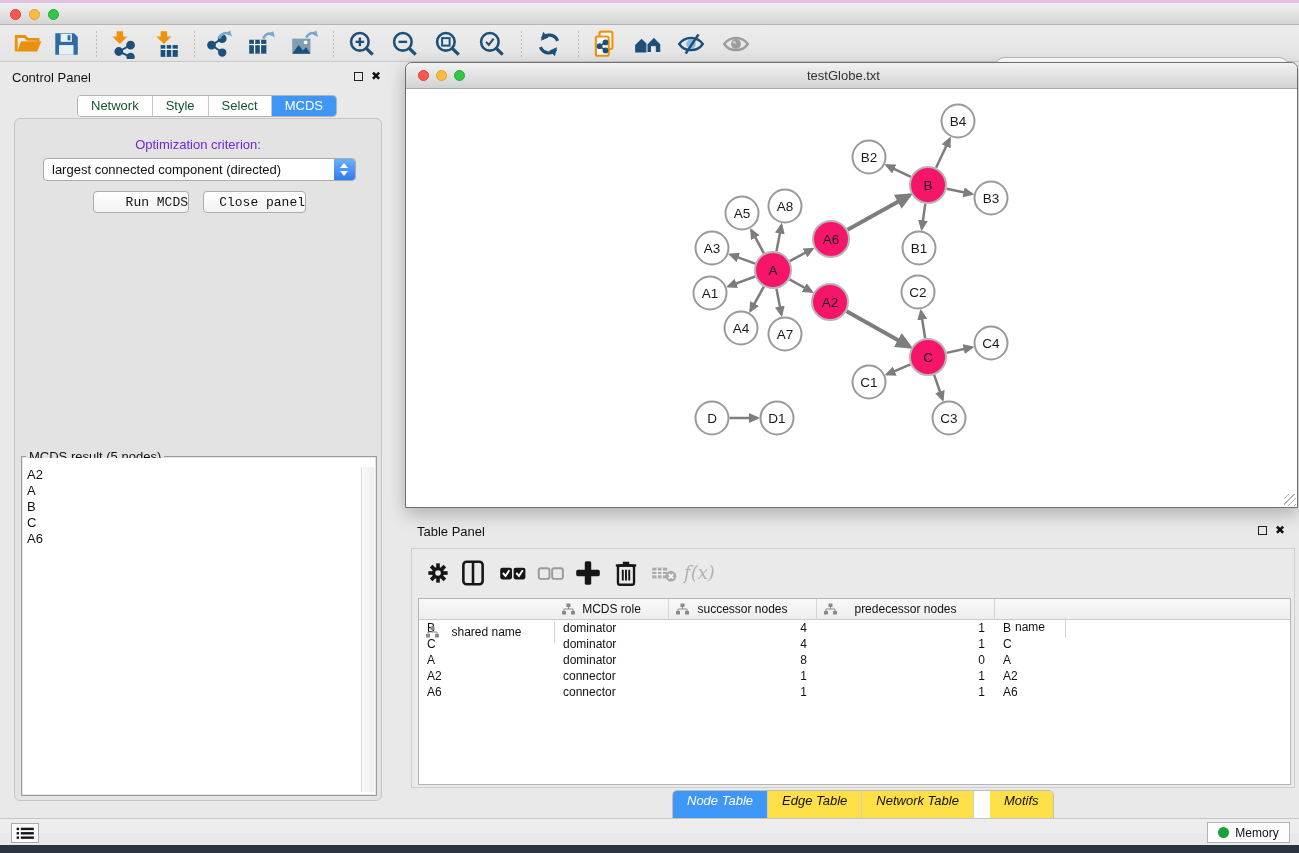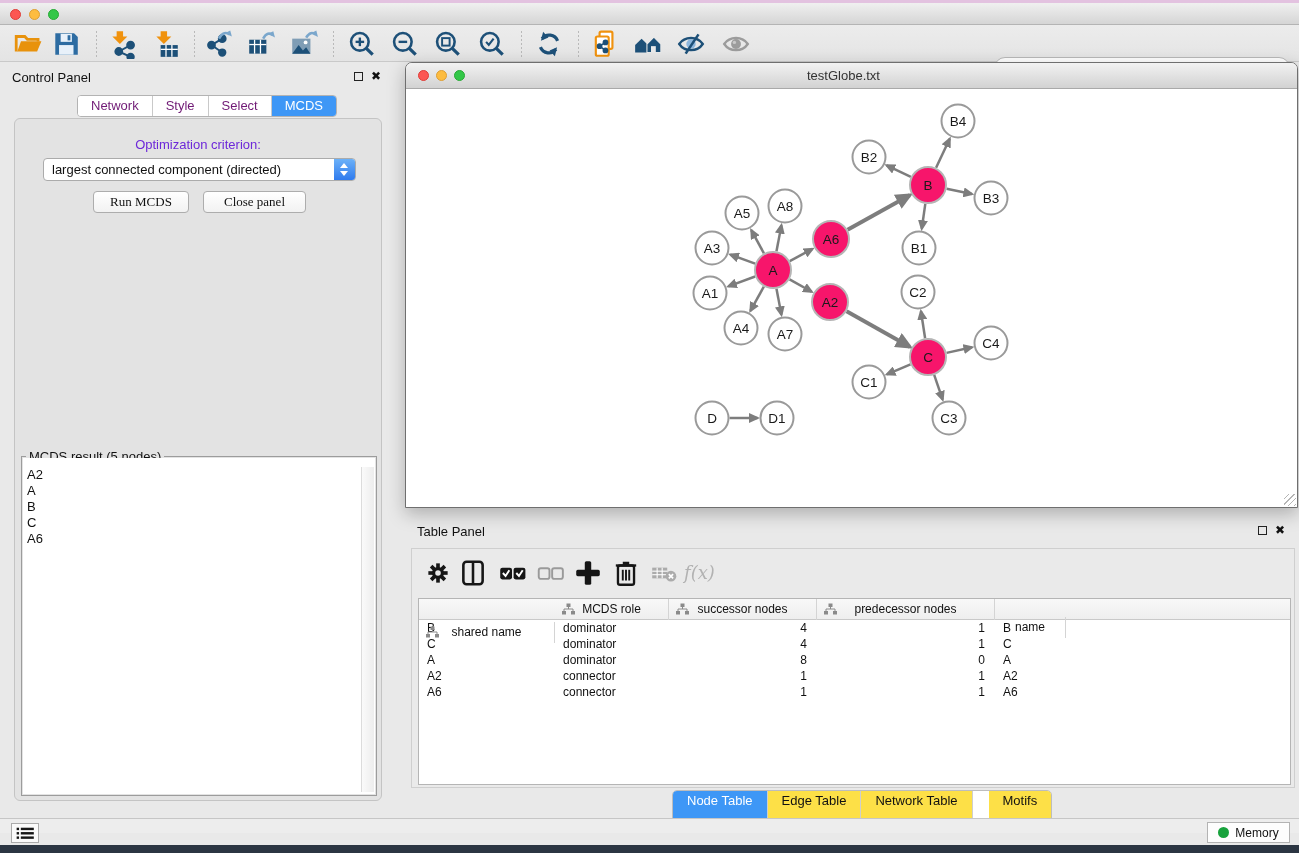--- a/index.html
+++ b/index.html
@@ -37,40 +37,40 @@
     border:none; outline:none; font-size:12px; background:transparent; }
 
   
   .cp-title { position:absolute; left:12px; top:70px; font-size:13px; color:#111; }
   .win-btns { position:absolute; font-size:11px; color:#222; display:flex; gap:8px; align-items:center; }
   .float-box { width:9px; height:9px; border:1.4px solid #222; display:inline-block; }
   .close-x { font-weight:bold; font-size:12px; color:#111; line-height:9px; }
 
   .cp-tabs { position:absolute; left:77px; top:95px; height:22px; display:flex;
     border:1px solid #b3b3b3; border-radius:4px; background:#fff; overflow:hidden; }
-  .cp-tab { padding:0 13px; font-size:13px; color:#701a75; line-height:20px; background:#fff;
+  .cp-tab { padding:0 13px; font-size:13px; color:#14532d; line-height:20px; background:#fff;
     border-right:1px solid #c9c9c9; cursor:pointer; }
   .cp-tab:last-child { border-right:none; }
   .cp-tab.selected { background:#3e97f6; color:#fff; }
 
   .cp-content { position:absolute; left:14px; top:118px; width:368px; height:683px;
     background:#e3e3e3; border:1px solid #c4c4c4; border-radius:6px; }
   .opt-label { position:absolute; left:0; width:100%; top:18px; text-align:center; font-size:13px; color:#6d28d9; }
   .criterion { position:absolute; left:28px; top:39px; width:313px; height:23px; background:#fff;
     border:1px solid #ababab; border-radius:4px; font-size:13px; color:#111; line-height:21px;
     padding-left:8px; cursor:pointer; }
   .criterion .stepper { position:absolute; right:0; top:0; width:21px; height:21px;
     background:linear-gradient(#6cb1f8,#2f7bee); border-radius:0 3px 3px 0; }
   .criterion .stepper i { position:absolute; left:6px; width:0; height:0; border-left:4.5px solid transparent;
     border-right:4.5px solid transparent; }
   .criterion .stepper i.up { top:4px; border-bottom:5px solid #fff; }
   .criterion .stepper i.down { bottom:4px; border-top:5px solid #fff; }
   .cp-btn { position:absolute; top:72px; height:22px; background:linear-gradient(#ffffff,#f2f2f2);
     border:1px solid #adadad; border-radius:4px; font-size:13px; color:#111; cursor:pointer;
-    font-family:Liberation Serif, serif; }
+    font-family:Liberation Mono, monospace;text-align:right; }
   .mcds-box { position:absolute; left:6px; top:337px; width:356px; height:340px;
     border:1px solid #9c9c9c; }
   .mcds-legend { position:absolute; left:4px; top:-8px; background:#e3e3e3; padding:0 3px;
     font-size:13px; color:#111; }
   .mcds-inner { position:absolute; left:1px; right:1px; top:1px; bottom:1px; background:#fff; }
   .mcds-list { position:absolute; left:4px; top:9px; right:16px; font-size:13px; color:#111; }
   .mcds-item { height:16px; line-height:16px; }
   .mcds-scroll { position:absolute; right:1px; top:9px; bottom:2px; width:13px;
     background:linear-gradient(90deg,#fafafa,#ededed); border-left:1px solid #dcdcdc; }
 
@@ -99,21 +99,21 @@
   .nt-header { display:flex; height:21px; background:linear-gradient(#f8f8f8,#eeeeee);
     border-bottom:1px solid #c9c9c9; }
   .nt-hcell { position:relative; height:21px; border-right:1px solid #d4d4d4;
     font-size:12px; color:#111; text-align:center; line-height:20px; cursor:pointer; }
   .nt-hcell svg { position:absolute; left:7px; top:4px; }
   .nt-row { display:flex; height:16px; font-size:12px; color:#111; }
   .nt-cell { height:16px; line-height:16px; overflow:hidden; white-space:nowrap; }
 
   .table-tabs { position:absolute; left:0; top:790px; width:1299px; height:22px; }
   .t-tabs-group { position:absolute; left:672px; top:0; display:flex; height:34px;
-    border:1px solid #bdbdbd; border-radius:5px; background:#fff; overflow:hidden; }
+    border:1px solid #bdbdbd; border-radius:5px; background:#fff; overflow:hidden;font-style:italic; }
   .t-tab { padding:0 14px; font-size:13px; line-height:20px; color:#111; background:#fde047;
     border-right:1px solid #cecece; cursor:pointer; }
   .t-tab:last-child { border-right:none;margin-left:16px; }
   .t-tab.selected { background:#3e97f6; color:#fff; }
 
   
   .statusbar { position:absolute; left:0; top:818px; width:1299px; height:15px;
     background:#ededed; border-top:1px solid #c6c6c6; }
   .list-btn { position:absolute; left:11px; top:4px; width:28px; height:20px; background:#fafafa;
     border:1px solid #ababab; cursor:pointer; }

